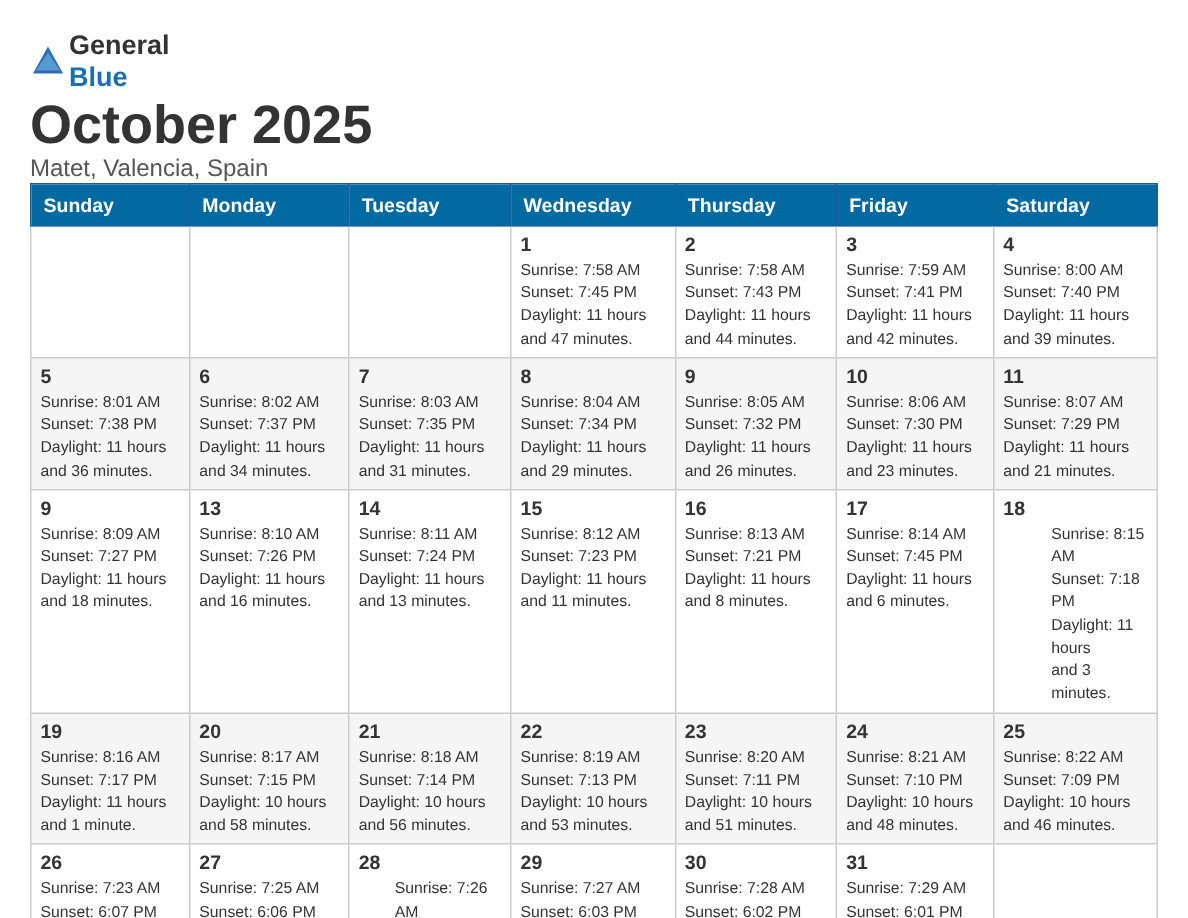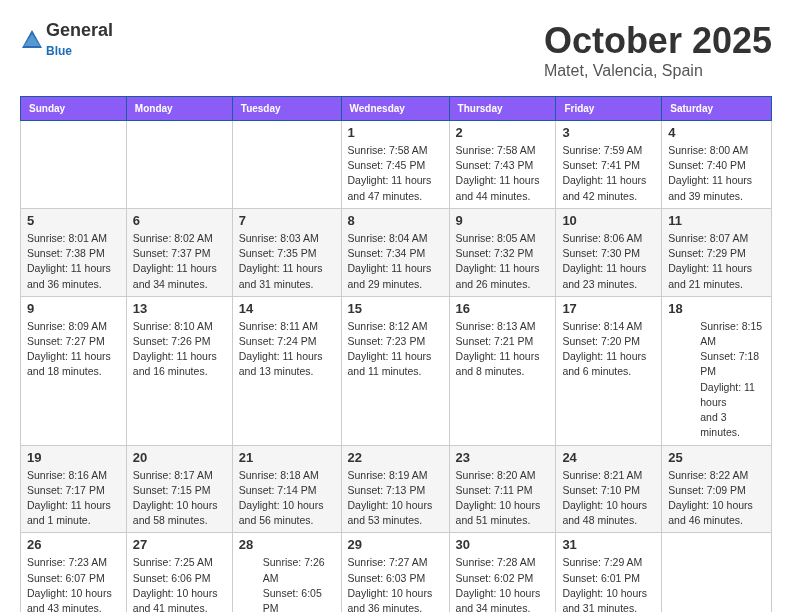--- a/index.html
+++ b/index.html
@@ -7,33 +7,34 @@
       font-family: Arial, sans-serif;
       background: #fff;
       width: 792px;
       min-height: 612px;
       padding: 20px;
     }
     .header {
       display: flex;
       justify-content: space-between;
       align-items: flex-start;
-      margin-bottom: 16px;
+      margin-bottom: 0;
+      flex-direction: column;
     }
     .logo {
       display: flex;
       align-items: center;
     }
     .logo-text-general {
       font-size: 18px;
       font-weight: bold;
       color: #333;
     }
     .logo-text-blue {
-      font-size: 12px;
+      font-size: 18px;
       font-weight: bold;
       color: #1a6eb5;
     }
     .logo-icon {
       width: 24px;
       height: 24px;
       margin-right: 2px;
     }
     .title-block {
       text-align: left;
@@ -46,25 +47,25 @@
     .location {
       font-size: 16px;
       color: #555;
     }
     .calendar {
       width: 100%;
       border-collapse: collapse;
       border: 1px solid #ccc;
     }
     .calendar th {
-      background-color: #8b5cf6;
+      background-color: #0369a1;
       color: #fff;
       text-align: left;
       padding: 6px 8px;
-      font-size: 10px;
+      font-size: 13px;
       border: 1px solid #1a5ca0;
     }
     .calendar td {
       border: 1px solid #ccc;
       vertical-align: top;
       padding: 4px 6px;
       width: 113px;
       min-height: 80px;
       background: #fff;
       font-size: 11px;
@@ -236,21 +237,21 @@
         <td>
           <div class="day-number">16</div>
           <div class="day-info" style="white-space: pre-line;">Sunrise: 8:13 AM
 Sunset: 7:21 PM
 Daylight: 11 hours
 and 8 minutes.</div>
         </td>
         <td>
           <div class="day-number">17</div>
           <div class="day-info" style="white-space: pre-line;">Sunrise: 8:14 AM
-Sunset: 7:20 PM
+Sunset: 7:45 PM
 Daylight: 11 hours
 and 6 minutes.</div>
         </td>
         <td>
           <div class="day-number">18</div>
           <div class="day-info" style="white-space: pre-line; margin-left: 32px;">Sunrise: 8:15 AM
 Sunset: 7:18 PM
 Daylight: 11 hours
 and 3 minutes.</div>
         </td>

